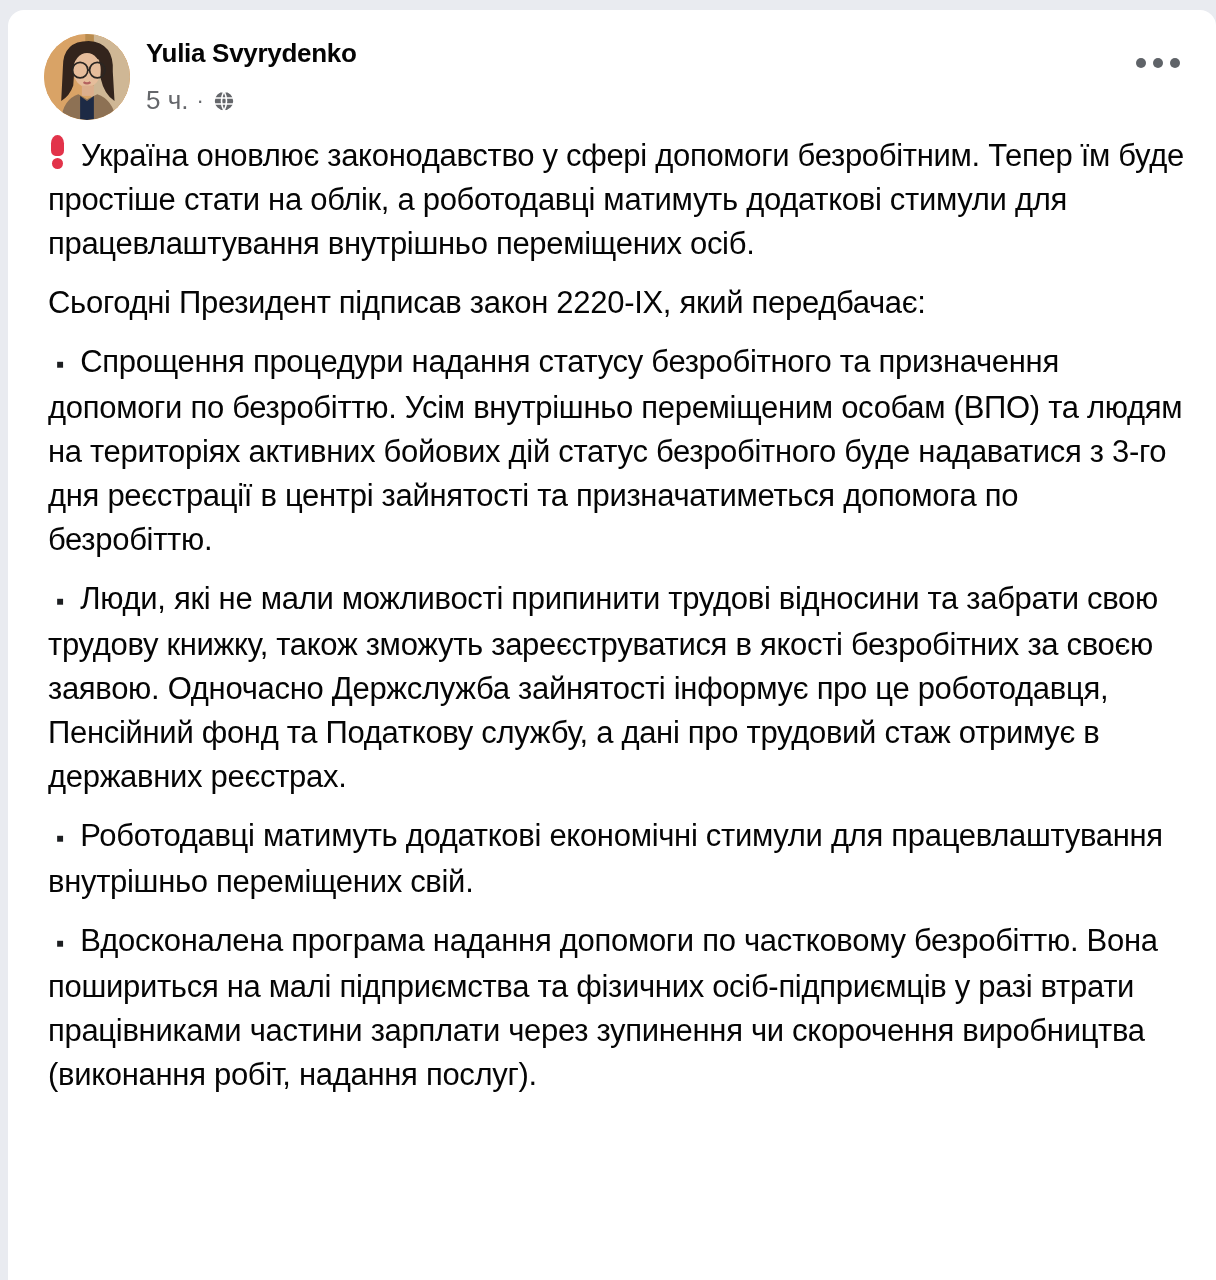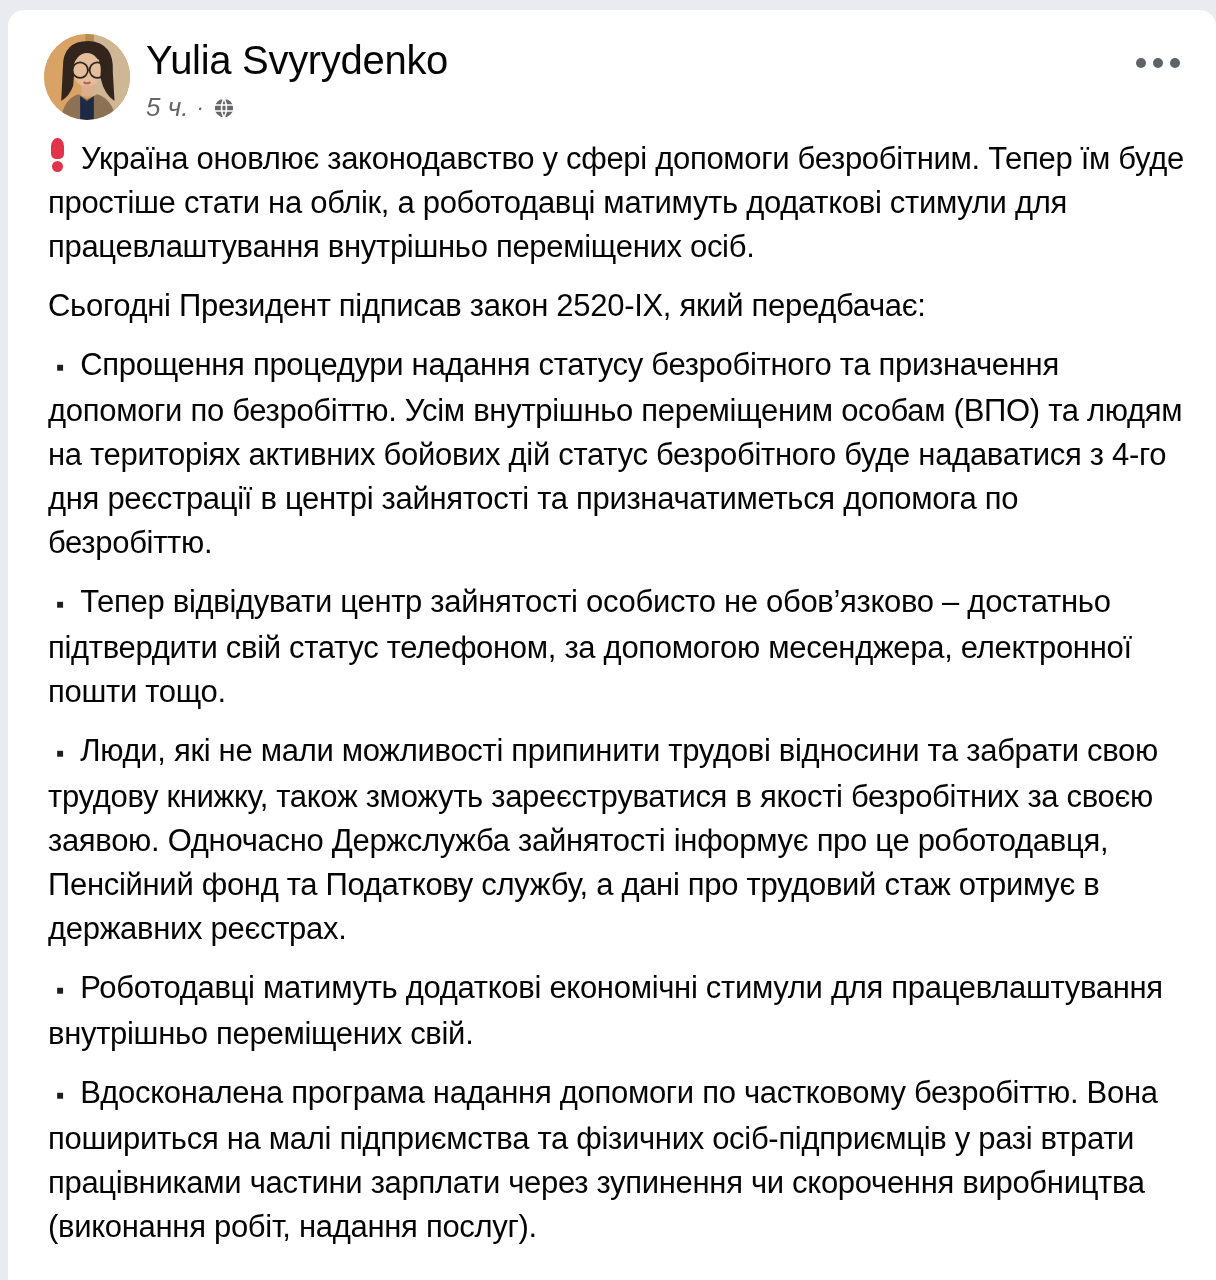--- a/index.html
+++ b/index.html
@@ -28,34 +28,33 @@
     width: 86px; height: 86px;
     border-radius: 50%;
     overflow: hidden;
     flex: 0 0 86px;
     background: #d9a366;
     cursor: pointer;
   }
   .avatar svg { display: block; width: 100%; height: 100%; }
   .header-info { margin-left: 16px; padding-top: 4px; }
   .author {
-    font-size: 40px;
-    font-weight: 400;
+    font-size: 26px;
+    font-weight: 700;
     color: #050505;
     letter-spacing: -0.3px;
     cursor: pointer;
   }
   .meta {
-    margin-top: 9px;
+    margin-top: 16px;
     font-size: 26px;
     color: #65676b;
     display: flex;
     align-items: center;
     gap: 8px;
-    font-style: italic;
   }
   .meta .sep { font-size: 22px; }
   .globe { width: 24px; height: 24px; display: inline-block; }
   .menu-btn {
     position: absolute;
     top: 38px; right: 26px;
     display: flex;
     gap: 7px;
     padding: 10px;
     cursor: pointer;
@@ -152,25 +151,24 @@
     <div class="menu-btn" aria-label="ellipsis-icon">
       <i></i>
       <i></i>
       <i></i>
     </div>
   </div>
 
   <div class="post-body">
     <p><span class="excl"><span class="bar"></span><span class="dot"></span></span><span>Україна оновлює законодавство у сфері допомоги безробітним. Тепер їм буде простіше стати на облік, а роботодавці матимуть додаткові стимули для працевлаштування внутрішньо переміщених осіб.</span></p>
 
-    <p>Сьогодні Президент підписав закон 2520-IX, який передбачає:</p>
+    <p>Сьогодні Президент підписав закон 2220-IX, який передбачає:</p>
 
-    <p class="bullet"><span class="marker">▪</span><span>Спрощення процедури надання статусу безробітного та призначення допомоги по безробіттю. Усім внутрішньо переміщеним особам (ВПО) та людям на територіях активних бойових дій статус безробітного буде надаватися з 4-го дня реєстрації в центрі зайнятості та призначатиметься допомога по безробіттю.</span></p>
+    <p class="bullet"><span class="marker">▪</span><span>Спрощення процедури надання статусу безробітного та призначення допомоги по безробіттю. Усім внутрішньо переміщеним особам (ВПО) та людям на територіях активних бойових дій статус безробітного буде надаватися з 3-го дня реєстрації в центрі зайнятості та призначатиметься допомога по безробіттю.</span></p>
 
-    <p class="bullet"><span class="marker">▪</span><span>Тепер відвідувати центр зайнятості особисто не обов’язково – достатньо підтвердити свій статус телефоном, за допомогою месенджера, електронної пошти тощо.</span></p>
 
     <p class="bullet"><span class="marker">▪</span><span>Люди, які не мали можливості припинити трудові відносини та забрати свою трудову книжку, також зможуть зареєструватися в якості безробітних за своєю заявою. Одночасно Держслужба зайнятості інформує про це роботодавця, Пенсійний фонд та Податкову службу, а дані про трудовий стаж отримує в державних реєстрах.</span></p>
 
     <p class="bullet"><span class="marker">▪</span><span>Роботодавці матимуть додаткові економічні стимули для працевлаштування внутрішньо переміщених свій.</span></p>
 
 
     <p class="bullet"><span class="marker">▪</span><span>Вдосконалена програма надання допомоги по частковому безробіттю. Вона пошириться на малі підприємства та фізичних осіб-підприємців у разі втрати працівниками частини зарплати через зупинення чи скорочення виробництва (виконання робіт, надання послуг).</span></p>
   </div>
 
 </div>

